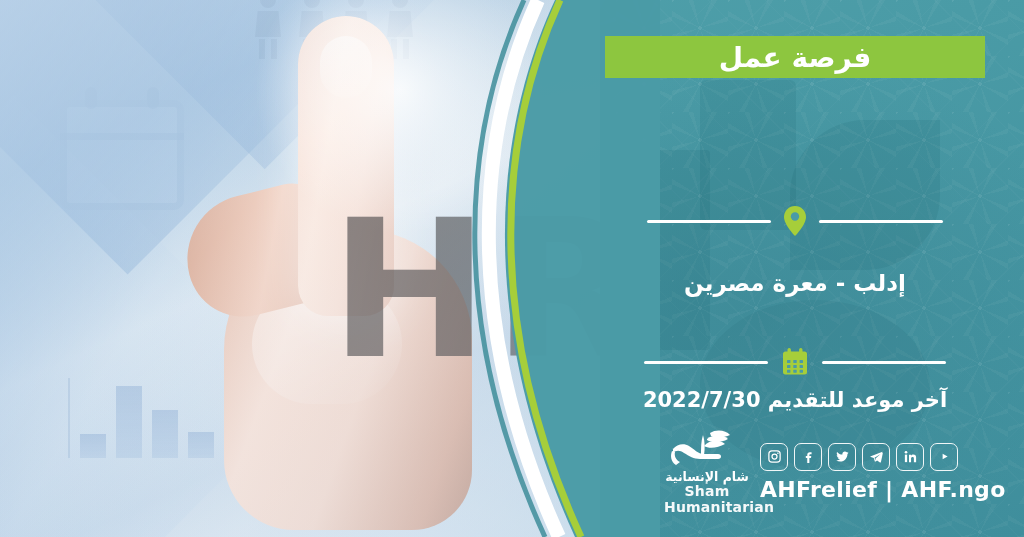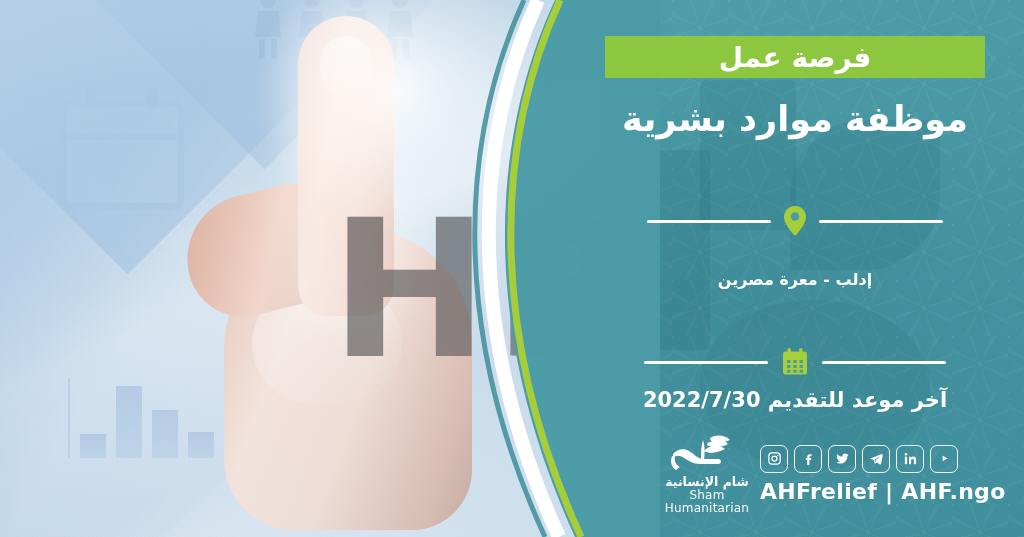--- a/index.html
+++ b/index.html
@@ -227,21 +227,21 @@
 
   .pin-icon { width: 22px; height: 30px; position: relative; }
   .cal-icon { width: 28px; height: 28px; position: relative; }
 
   .info-text {
     position: absolute;
     right: 39px;
     width: 380px;
     text-align: center;
     color: #ffffff;
-    font-size: 16px;
+    font-size: 23px;
     font-weight: 700;
     letter-spacing: 0.5px;
   }
   .loc-text  { top: 270px; }
   .date-text { top: 388px; font-size: 21px; }
 
   
   .apply-btn {
     position: absolute;
     left: 38px; bottom: 40px;
@@ -263,21 +263,21 @@
     left: 664px; bottom: 22px;
     width: 300px;
     display: flex;
     align-items: center;
     gap: 10px;
     direction: ltr;
   }
   .brand-logo { width: 86px; flex: 0 0 auto; text-align: center; color: #fff; }
   .brand-logo .mark { height: 40px; display: flex; align-items: flex-end; justify-content: center; }
   .brand-logo .ar { font-size: 12.5px; font-weight: 700; line-height: 1.1; margin-top: 1px; }
-  .brand-logo .en { font-size: 12px; letter-spacing: 0.2px; line-height: 1.1; opacity: 0.95; }
+  .brand-logo .en { font-size: 14px; letter-spacing: 0.2px; line-height: 1.1; opacity: 0.95; font-weight: bold; }
 
   .footer-right { display: flex; flex-direction: column; gap: 6px; }
   .social-row { display: flex; gap: 6px; }
   .soc {
     width: 26px; height: 26px;
     border: 1.6px solid rgba(255,255,255,0.92);
     border-radius: 7px;
     display: flex; align-items: center; justify-content: center;
     color: #fff;
     cursor: pointer;
@@ -364,21 +364,20 @@
     <path d="M 95 0 C 30 140, 20 330, 115 537 L 200 537 L 200 0 Z" fill="#4a9ba6" opacity="0.98"></path>
     <path d="M 78 0 C 14 140, 4 330, 99 537" stroke="#ffffff" stroke-width="14" fill="none"></path>
     <path d="M 64 0 C 0 140, -10 330, 85 537" stroke="#3e8d9a" stroke-width="5" fill="none" opacity="0.85"></path>
     <path d="M 100 0 C 36 140, 26 330, 121 537" stroke="#a6ce3a" stroke-width="7" fill="none"></path>
   </svg>
 
   <div class="green-banner">
     <span>فرصة عمل</span>
   </div>
 
-  <div class="job-title">موظفة موارد بشرية</div>
 
   <div class="sep-row sep-loc">
     <div class="line"></div>
     <svg class="pin-icon" viewBox="0 0 22 30">
       <path d="M11 0 C4.9 0 0 4.9 0 11 C0 19 11 30 11 30 C11 30 22 19 22 11 C22 4.9 17.1 0 11 0 Z" fill="#a6ce3a"></path>
       <circle cx="11" cy="10.5" r="4.2" fill="#4a9ba6"></circle>
     </svg>
     <div class="line"></div>
   </div>
   <div class="info-text loc-text">إدلب - معرة مصرين</div>

